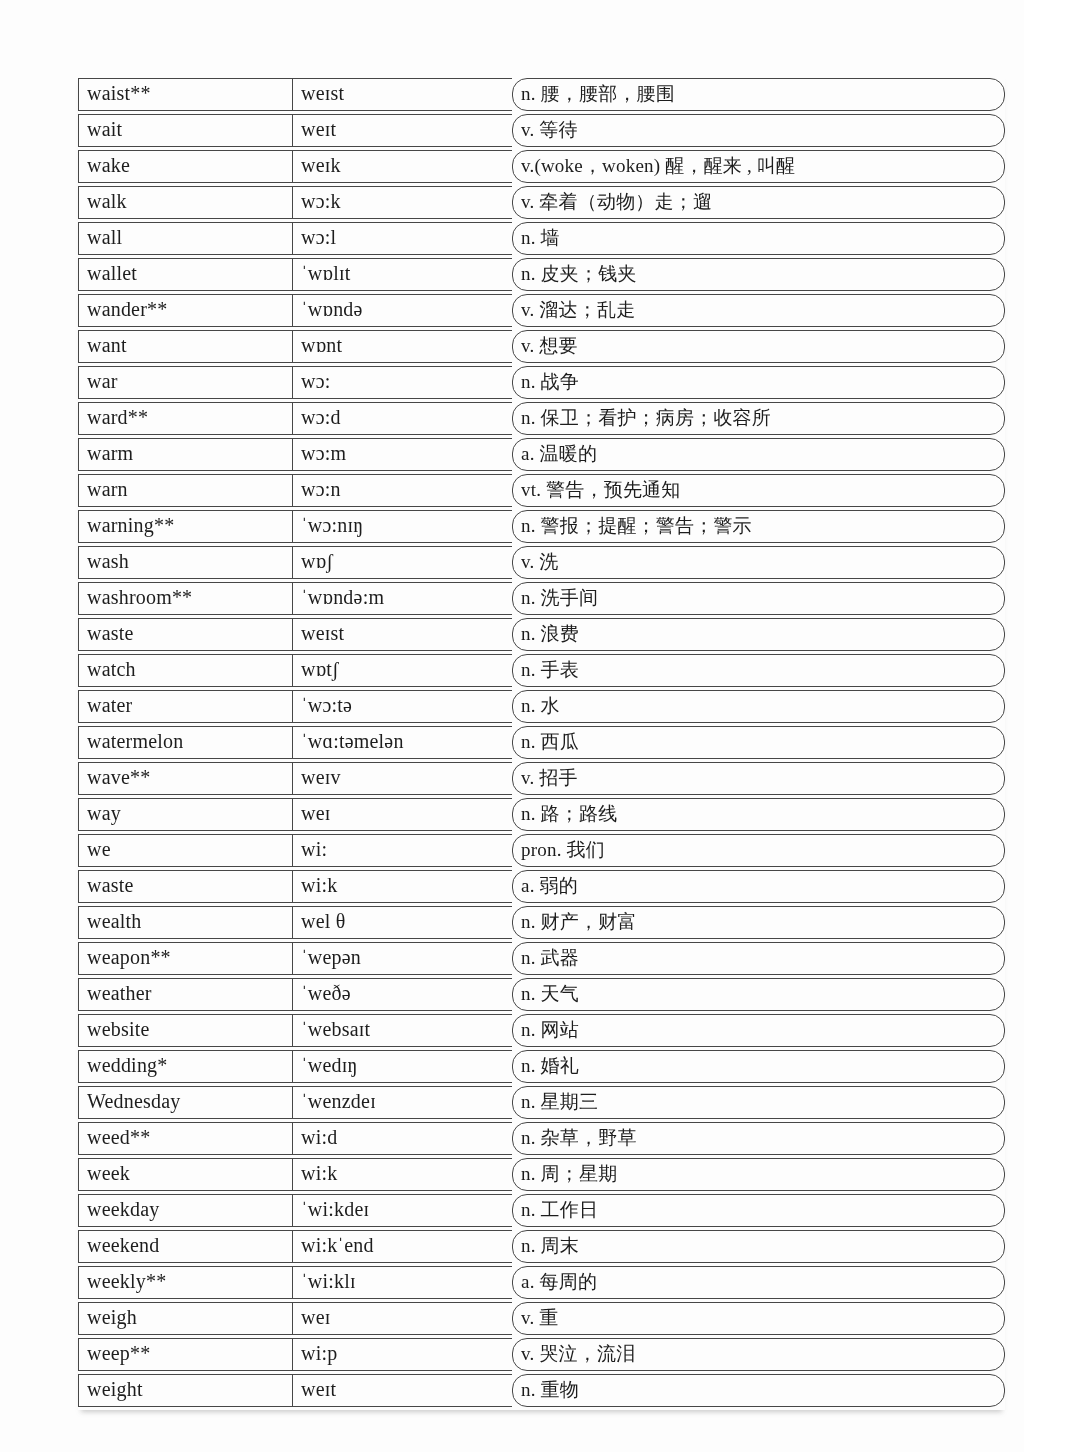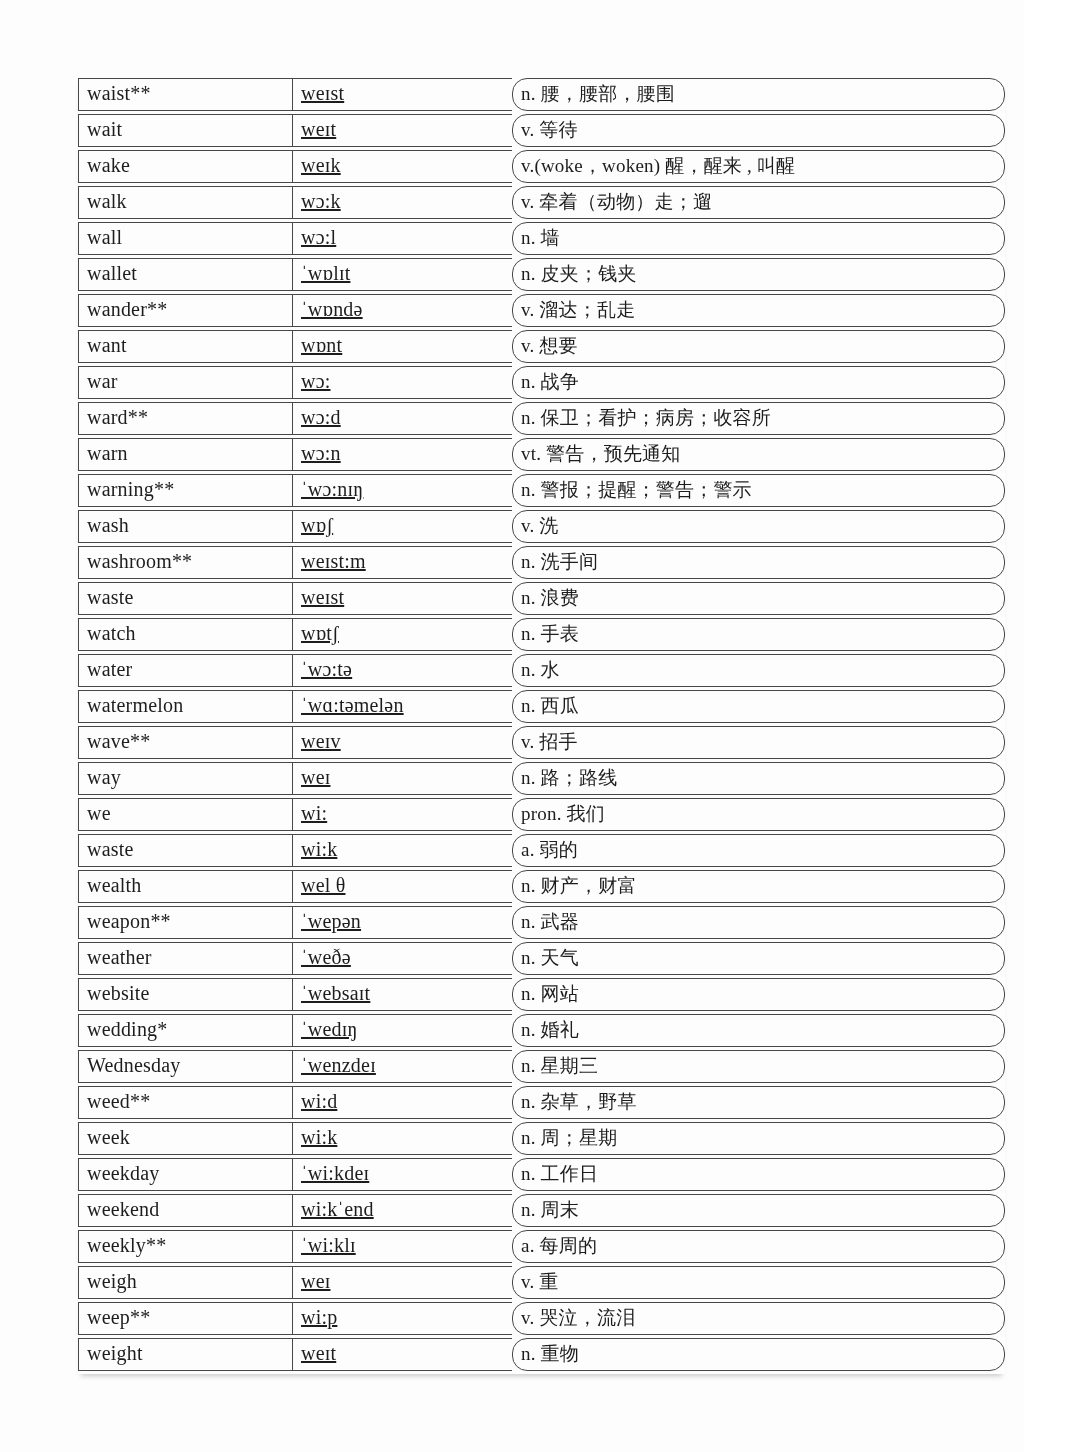--- a/index.html
+++ b/index.html
@@ -41,21 +41,20 @@
     color: #1d1d1d;
     white-space: nowrap;
     overflow: hidden;
     letter-spacing: 0.2px;
   }
   td:last-child {
     border-right: 1.5px solid #474747;
   }
   td.cell-phonetic {
     font-size: 20px;
-    text-decoration: underline;
   }
   td.cell-meaning {
     font-size: 19px;
     border-radius: 15px;
   }
 </style>
 </head>
 <body>
 
 <div class="page">
@@ -119,20 +118,25 @@
     <td class="cell-phonetic">wɔ:</td>
     <td class="cell-meaning">n. 战争</td>
   </tr>
 
   <tr>
     <td class="cell-word">ward**</td>
     <td class="cell-phonetic">wɔ:d</td>
     <td class="cell-meaning">n. 保卫；看护；病房；收容所</td>
   </tr>
 
+  <tr>
+    <td class="cell-word">warm</td>
+    <td class="cell-phonetic">wɔ:m</td>
+    <td class="cell-meaning">a. 温暖的</td>
+  </tr>
 
   <tr>
     <td class="cell-word">warn</td>
     <td class="cell-phonetic">wɔ:n</td>
     <td class="cell-meaning">vt. 警告，预先通知</td>
   </tr>
 
   <tr>
     <td class="cell-word">warning**</td>
     <td class="cell-phonetic">ˈwɔ:nɪŋ</td>
@@ -140,21 +144,21 @@
   </tr>
 
   <tr>
     <td class="cell-word">wash</td>
     <td class="cell-phonetic">wɒʃ</td>
     <td class="cell-meaning">v. 洗</td>
   </tr>
 
   <tr>
     <td class="cell-word">washroom**</td>
-    <td class="cell-phonetic">weɪst:m</td>
+    <td class="cell-phonetic">ˈwɒndə:m</td>
     <td class="cell-meaning">n. 洗手间</td>
   </tr>
 
   <tr>
     <td class="cell-word">waste</td>
     <td class="cell-phonetic">weɪst</td>
     <td class="cell-meaning">n. 浪费</td>
   </tr>
 
   <tr>

